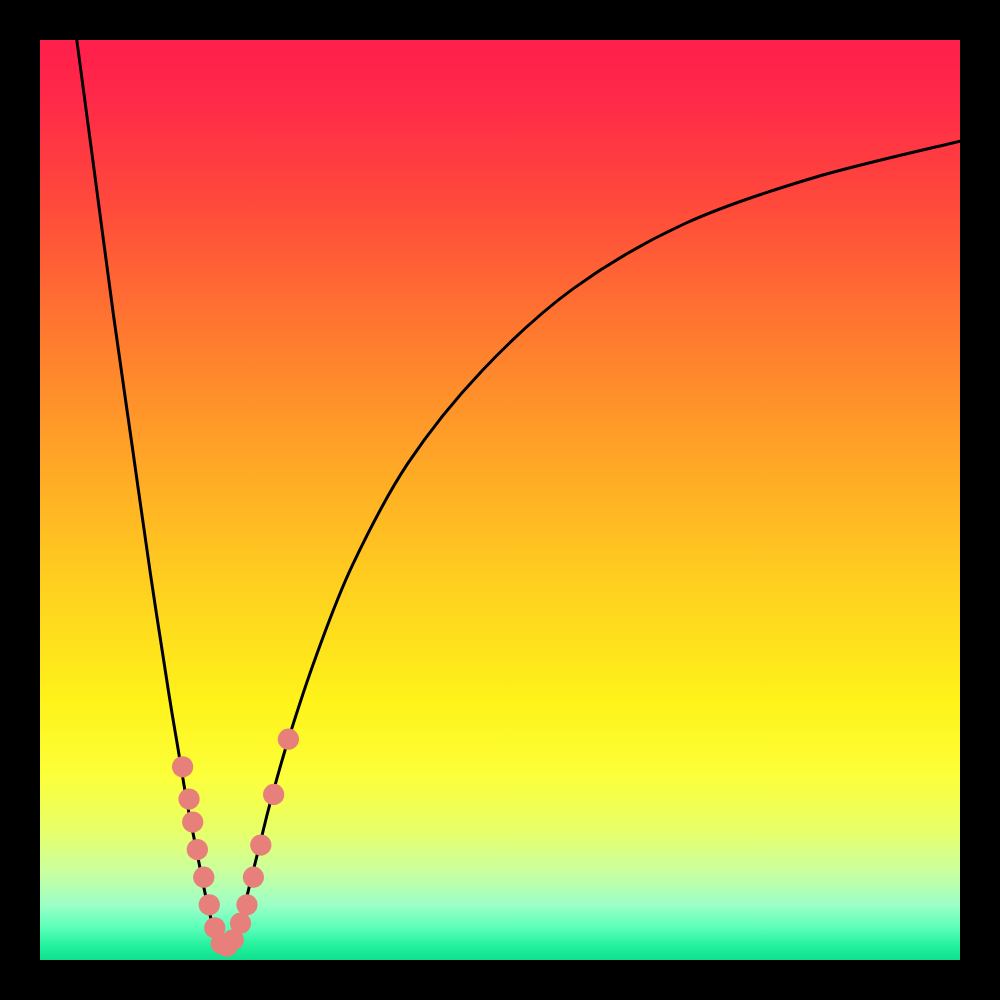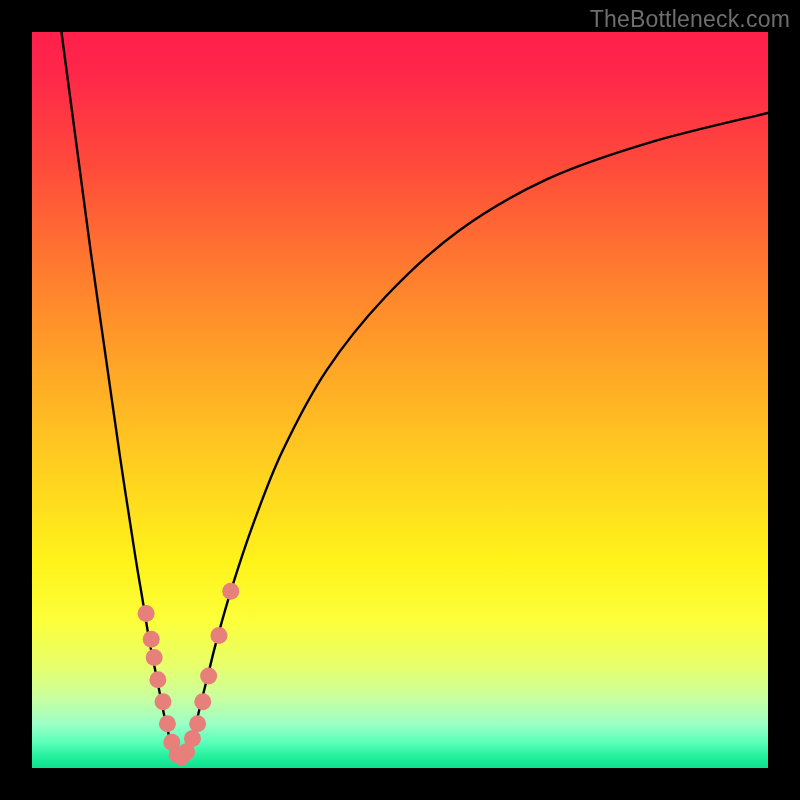--- a/index.html
+++ b/index.html
@@ -88,14 +88,13 @@
           <circle cx="160.45" cy="706.56" r="8.5" fill="#e77f7b" stroke="#c05a56" stroke-width="0"></circle>
           <circle cx="165.60" cy="691.84" r="8.5" fill="#e77f7b" stroke="#c05a56" stroke-width="0"></circle>
           <circle cx="170.75" cy="669.76" r="8.5" fill="#e77f7b" stroke="#c05a56" stroke-width="0"></circle>
           <circle cx="176.64" cy="644.00" r="8.5" fill="#e77f7b" stroke="#c05a56" stroke-width="0"></circle>
           <circle cx="186.94" cy="603.52" r="8.5" fill="#e77f7b" stroke="#c05a56" stroke-width="0"></circle>
           <circle cx="198.72" cy="559.36" r="8.5" fill="#e77f7b" stroke="#c05a56" stroke-width="0"></circle>
         </g>
     </svg>
   </div>
 
-  <div class="watermark">TheBottleneck.com</div>
 </div>
 
 </body></html>

